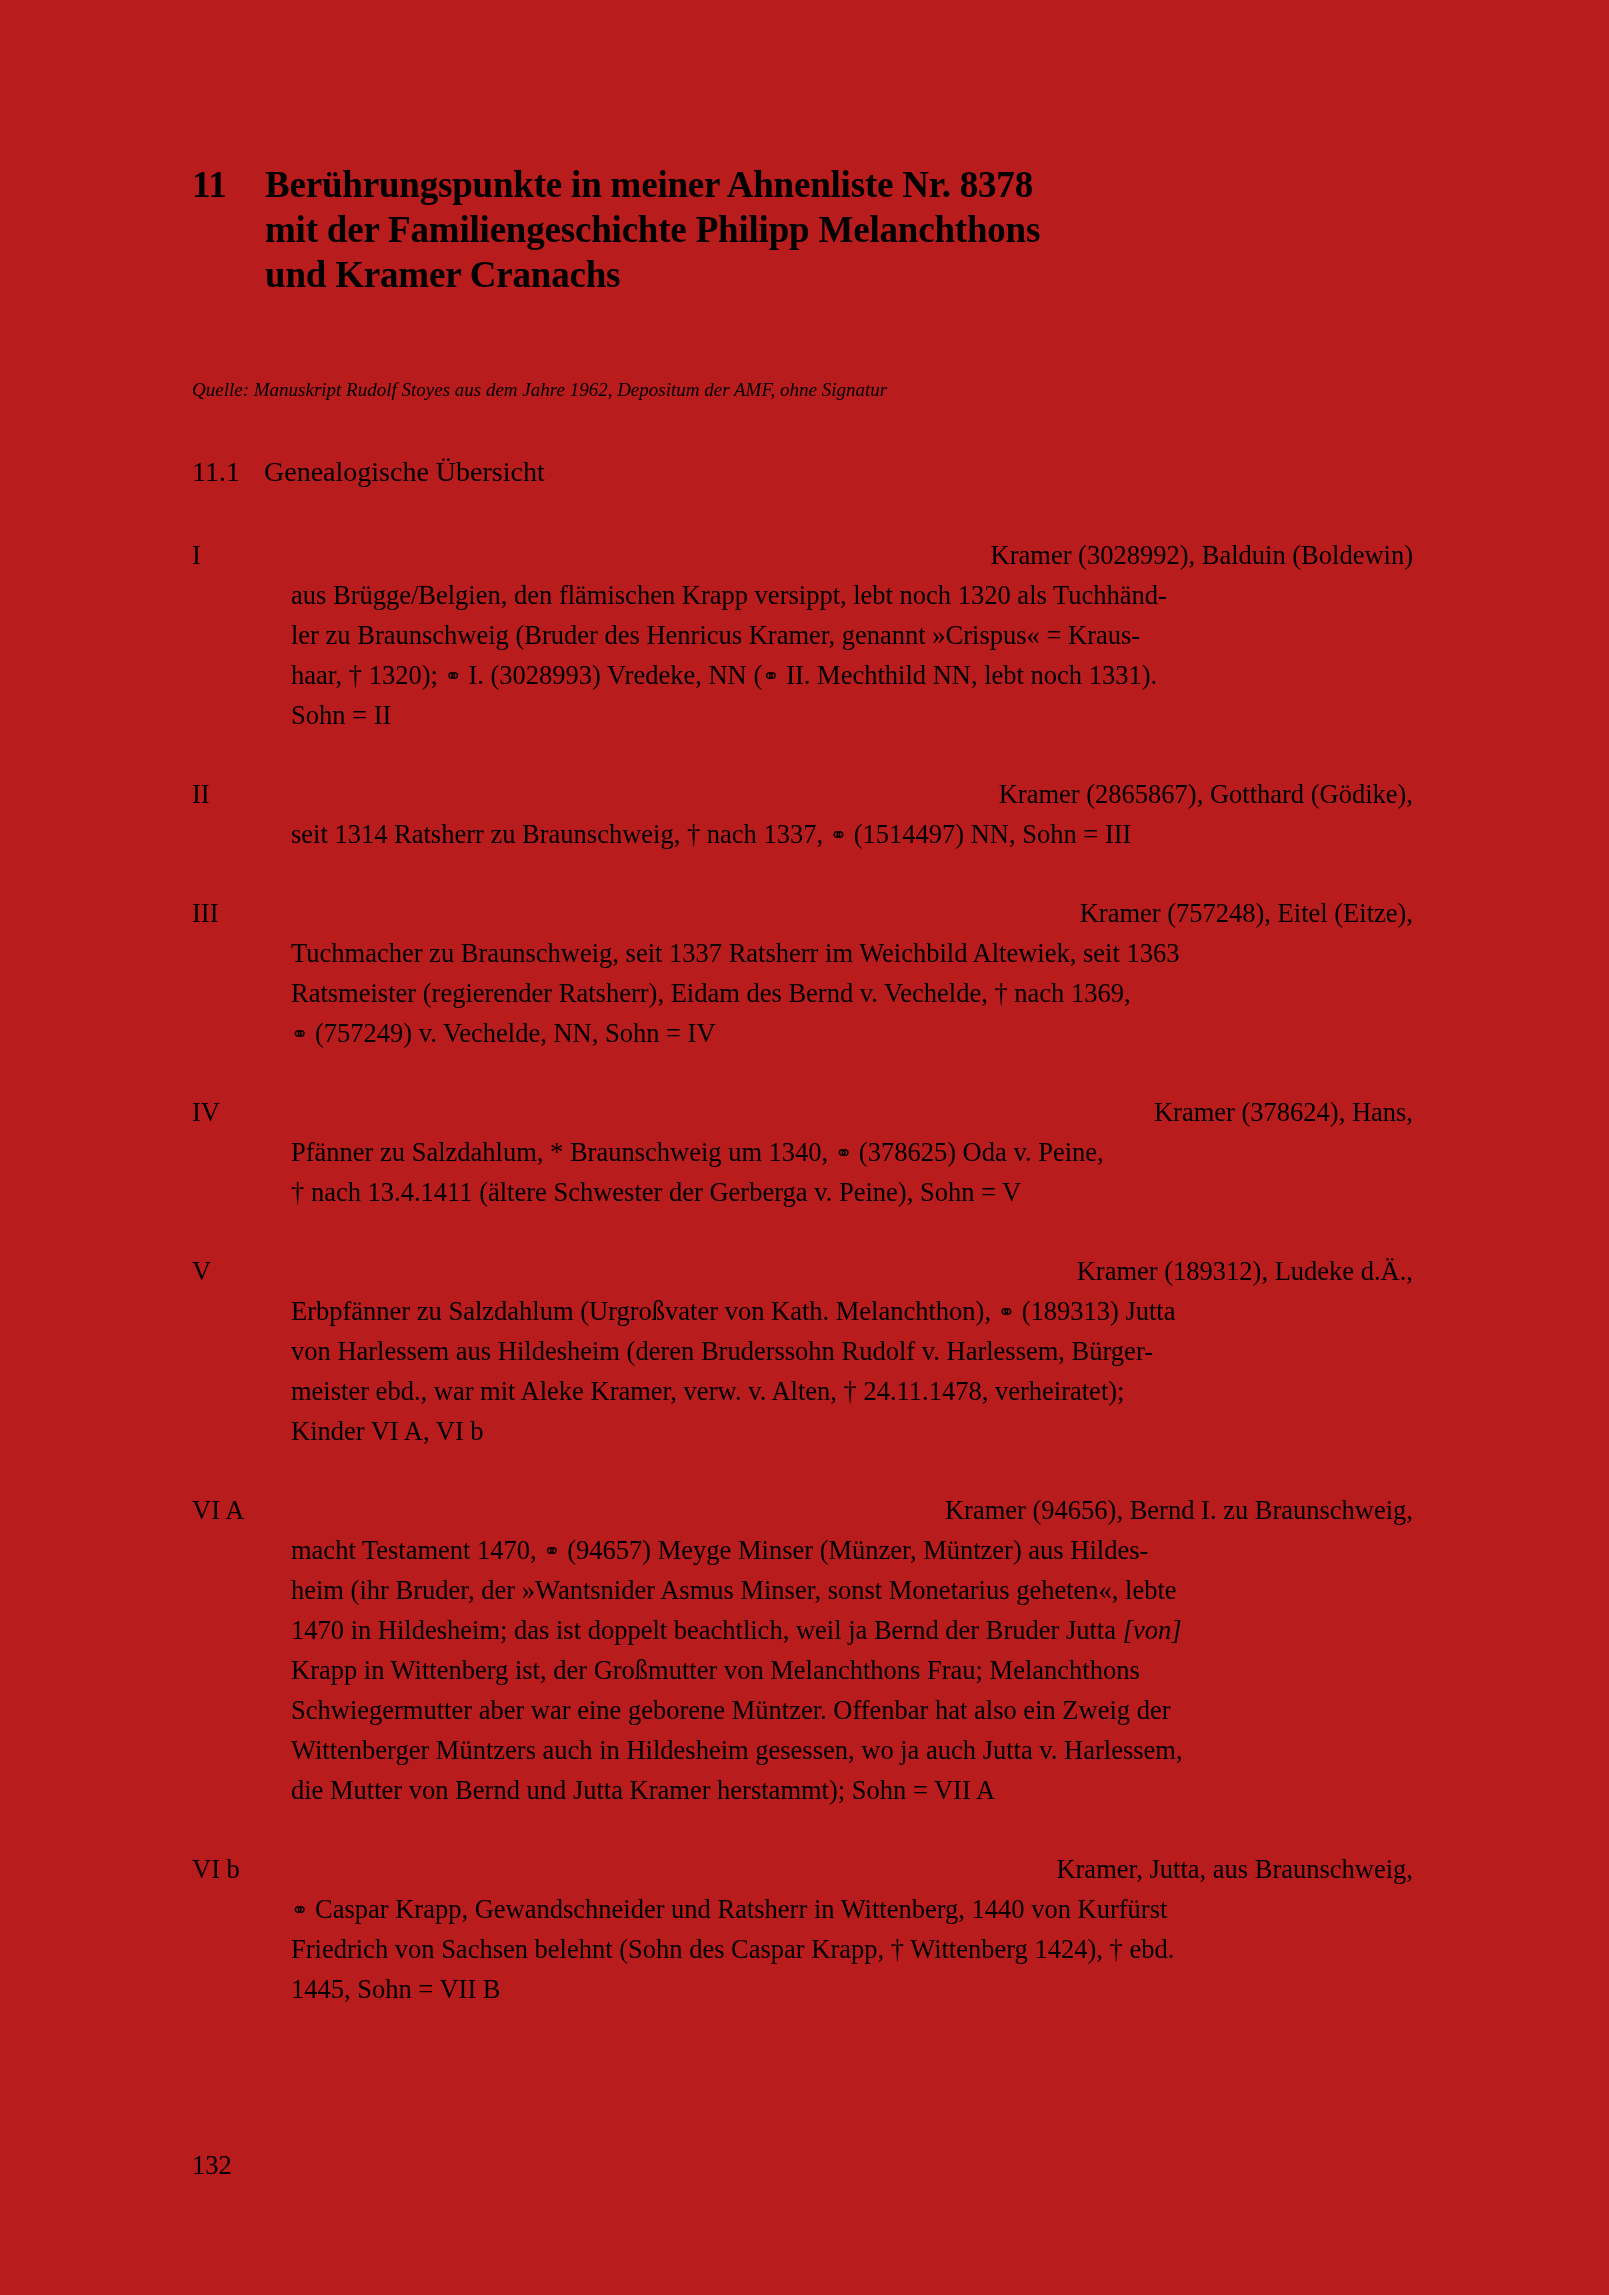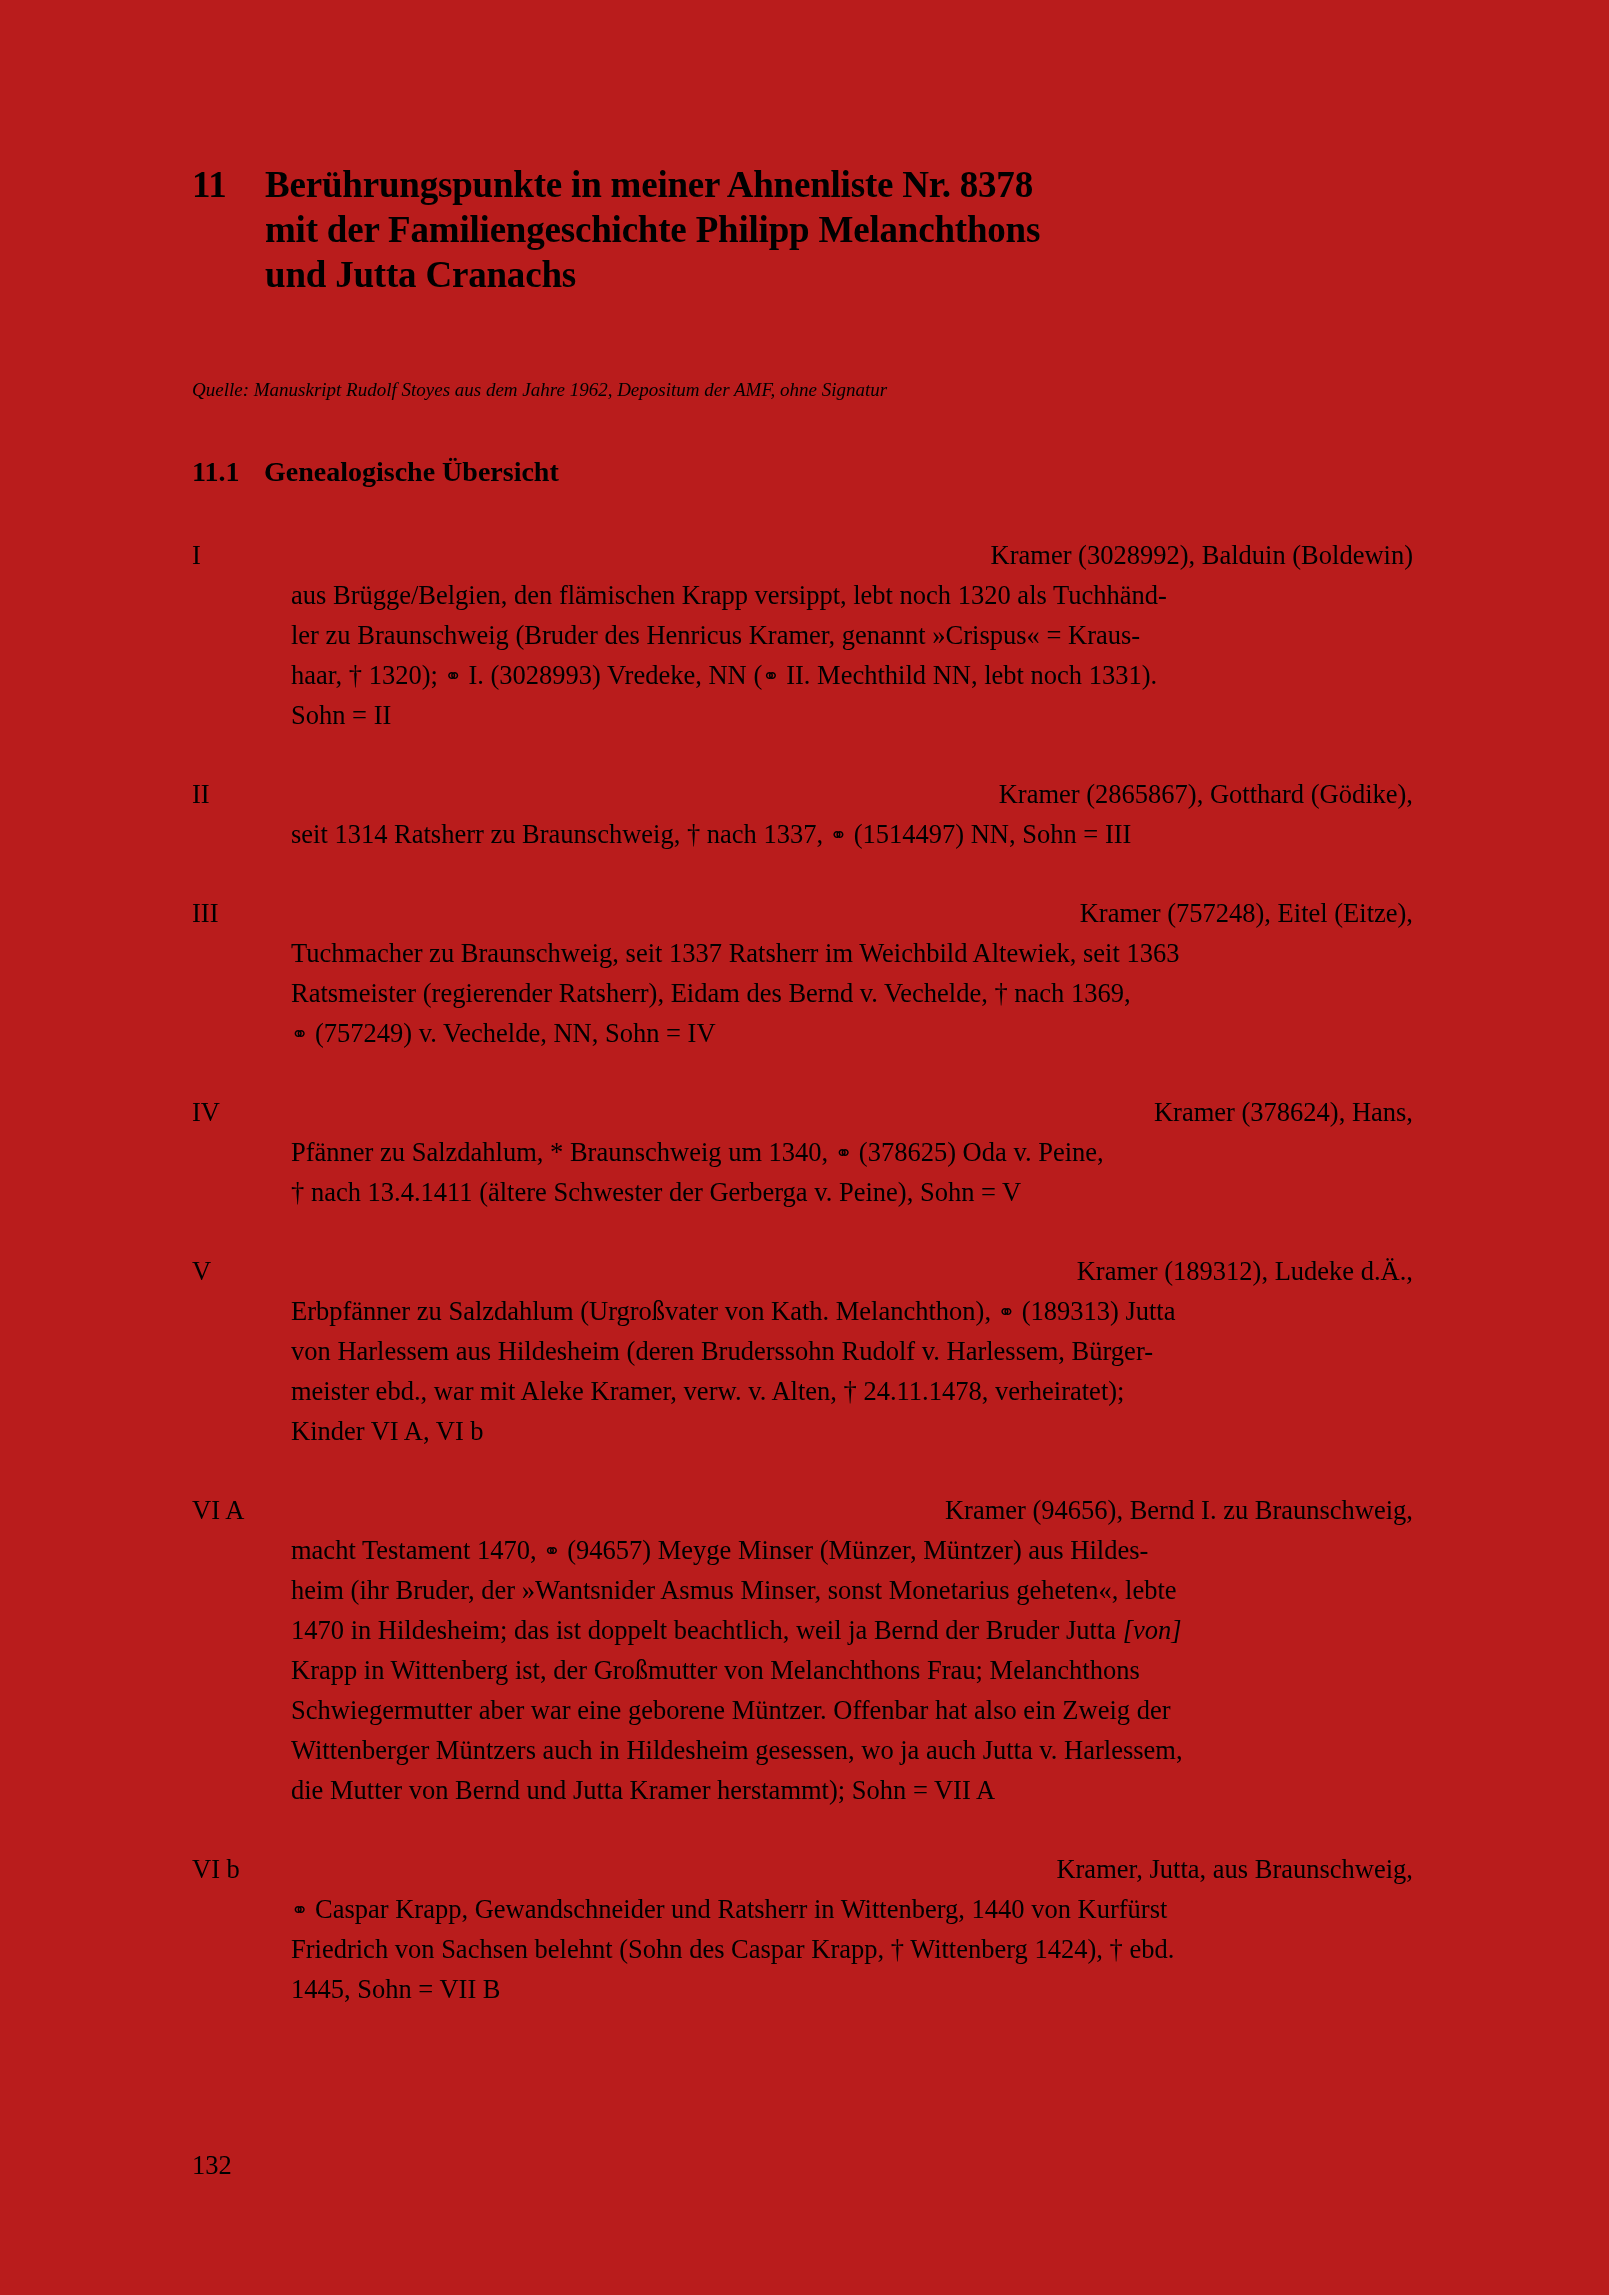--- a/index.html
+++ b/index.html
@@ -57,21 +57,21 @@
   .source-line {
     font-size: 19px;
     font-style: italic;
     line-height: 33px;
     margin-top: 76px;
   }
 
   
   .section-heading {
     font-size: 28px;
-    font-weight: bold;
+    font-weight: normal;
     line-height: 35px;
     margin-top: 48px;
     display: flex;
     align-items: baseline;
   }
   .section-heading .sec-num {
     width: 72px;
     flex: 0 0 72px;
   }
 
@@ -132,21 +132,21 @@
 
 <div class="page">
   <div class="content">
 
     <h1 class="chapter-title">
       <span class="title-row">
         <span class="num">11</span>
         <span class="txt">Berührungspunkte in meiner Ahnenliste Nr. 8378</span>
       </span>
       <span class="cont">mit der Familiengeschichte Philipp Melanchthons</span>
-      <span class="cont">und Jutta Cranachs</span>
+      <span class="cont">und Kramer Cranachs</span>
     </h1>
 
     <div class="source-line">Quelle: Manuskript Rudolf Stoyes aus dem Jahre 1962, Depositum der AMF, ohne Signatur</div>
 
     <h2 class="section-heading">
       <span class="sec-num">11.1</span>
       <span>Genealogische Übersicht</span>
     </h2>
 
     <div class="entries">

